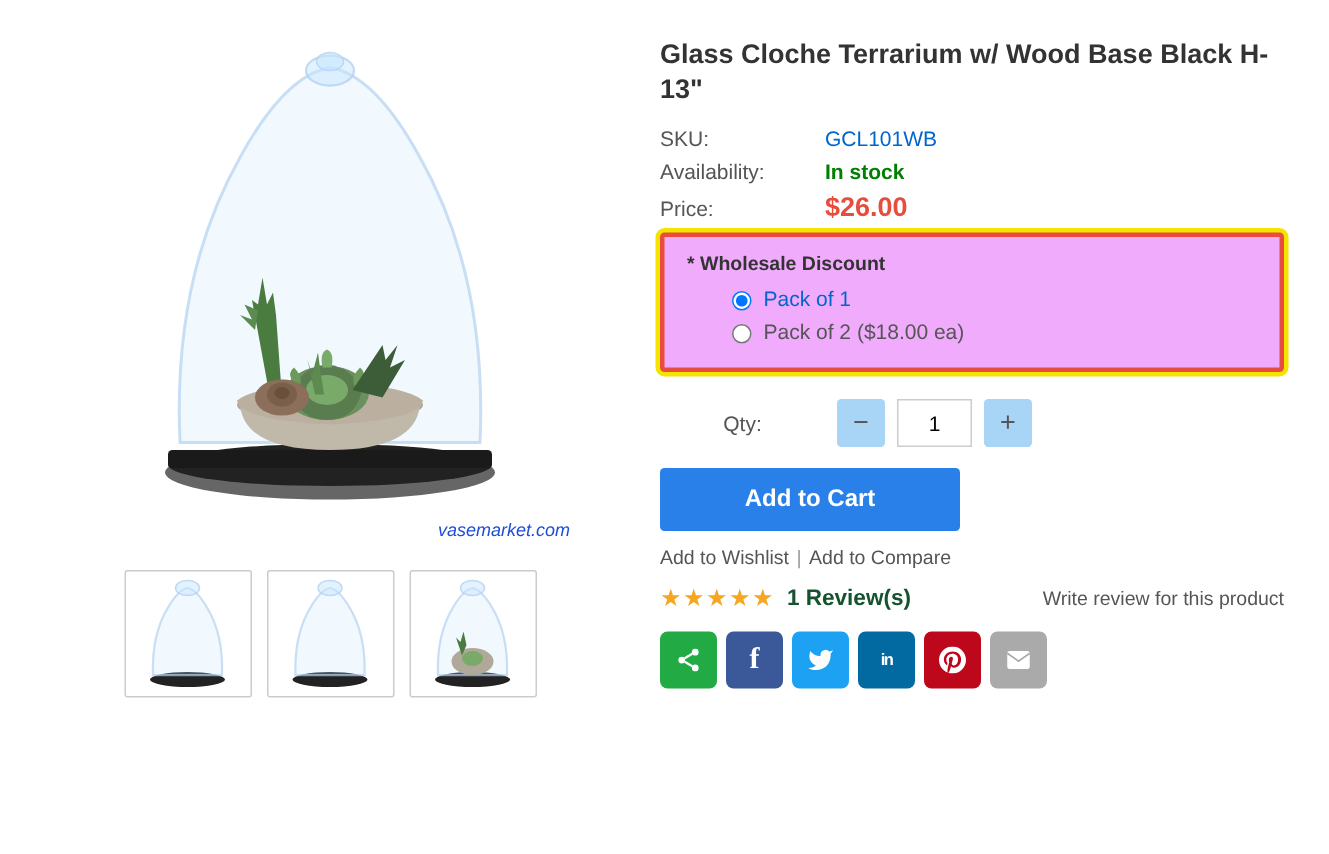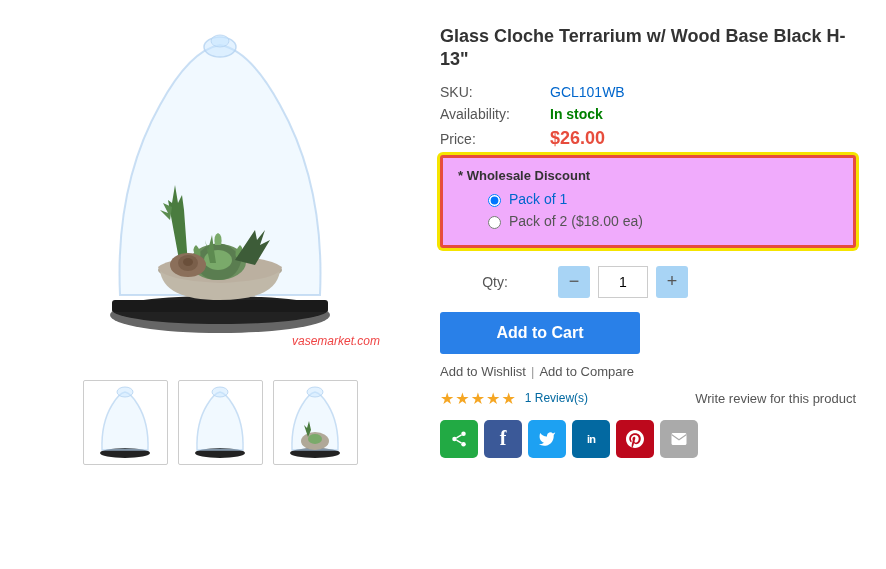--- a/index.html
+++ b/index.html
@@ -32,24 +32,24 @@
       align-items: center;
       justify-content: center;
       position: relative;
     }
     .product-main-image {
       width: 320px;
       height: 340px;
     }
     .watermark {
       position: absolute;
-      bottom: 22px;
+      bottom: 10px;
       right: 20px;
       font-size: 12px;
-      color: #ef4444;
+      color: #1d4ed8;
       font-style: italic;
     }
     .thumbnail-row {
       display: flex;
       gap: 10px;
       margin-top: 10px;
     }
     .thumbnail {
       width: 85px;
       height: 85px;
@@ -209,22 +209,23 @@
       align-items: center;
       gap: 8px;
       margin-bottom: 12px;
     }
     .stars {
       color: #f5a623;
       font-size: 16px;
       letter-spacing: 1px;
     }
     .review-count {
-      font-size: 12px;
-      color: #0369a1;
+      font-size: 15px;
+      color: #14532d;
+      font-weight: bold;
     }
     .write-review {
       margin-left: auto;
       font-size: 13px;
       color: #555;
     }
 
     
     .social-row {
       display: flex;

